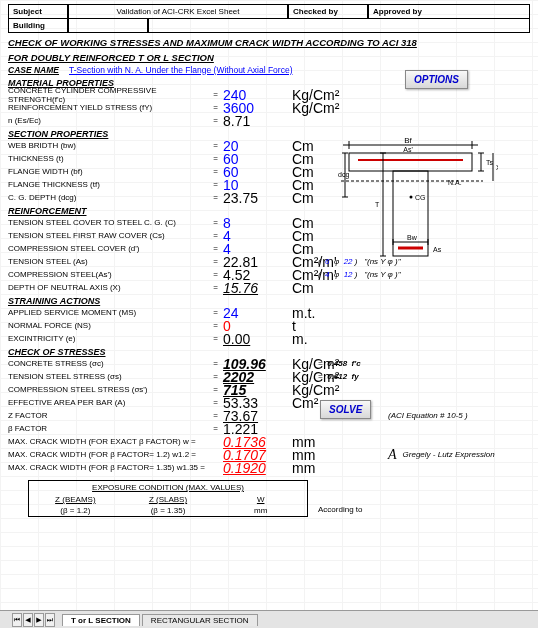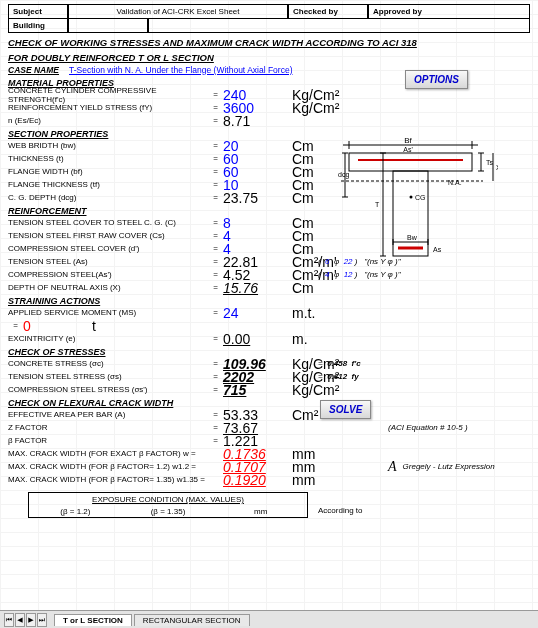--- a/index.html
+++ b/index.html
@@ -21,21 +21,21 @@
 .eq { width: 15px; text-align: center; font-size: 8px; }
 .val { width: 40px; color: #0000ff; font-size: 14px; }
 .val-red { color: #ff0000; text-decoration: underline; font-style: italic; }
 .val-bold { font-weight: bold; text-decoration: underline; }
 .unit { width: 55px; font-size: 14px; padding-left: 29px; }
 .extra { font-size: 8px; font-style: italic; }
 .btn { background: linear-gradient(#f8f8f8, #d8d8d8); border: 1px solid #888; color: #0000cc; font-weight: bold; font-style: italic; font-size: 10px; padding: 3px 8px; display: inline-block; cursor: pointer; box-shadow: 1px 1px 2px rgba(0,0,0,0.3); }
 .options-btn { position: absolute; top: 70px; right: 70px; }
 .solve-btn { position: absolute; top: 400px; left: 320px; }
 .diagram { position: absolute; top: 135px; right: 40px; width: 165px; height: 135px; font-size: 8px; }
-.sheet-tabs { position: absolute; bottom: 0; left: 0; width: 538px; height: 18px; background: #e4e4e4; border-top: 1px solid #999; display: flex; align-items: center; font-size: 8px; }
+.sheet-tabs { position: absolute; bottom: 0; left: 0; width: 538px; height: 18px; background: #e4e4e4; border-top: 1px solid #999; display: flex; align-items: center; font-size: 8px; padding-left: 8px; }
 .tab-nav { display: flex; padding: 0 4px; }
 .tab-btn { width: 10px; height: 14px; border: 1px solid #999; background: #f0f0f0; margin-right: 1px; text-align: center; line-height: 12px; font-size: 7px; }
 .tab { background: #fff; border: 1px solid #999; border-bottom: none; padding: 1px 8px; margin-left: 2px; font-weight: bold; }
 .tab.inactive { background: #e8e8e8; font-weight: normal; }
 .expo-table { border: 1px solid #000; margin-top: 6px; margin-left: 20px; width: 280px; font-size: 8px; }
 .expo-head { text-align: center; text-decoration: underline; padding: 2px; }
 .expo-row { display: flex; }
 .expo-cell { flex: 1; text-align: center; text-decoration: underline; padding: 1px; }
 .red-txt { color: #ff0000; }
 .blue-txt { color: #0000ff; }
@@ -162,20 +162,21 @@
     </div>
 
 <div class="section-head">STRAINING ACTIONS</div>
 <div class="row">
       <span class="label">APPLIED SERVICE MOMENT (MS)</span>
       <span class="eq">=</span>
       <span class="val">24</span>
       <span class="unit">m.t.</span>
     </div>
 <div class="row">
+      <span class="label">NORMAL FORCE (NS)</span>
       <span class="eq">=</span>
       <span class="val red-txt">0</span>
       <span class="unit">t</span>
     </div>
 <div class="row">
       <span class="label">EXCINTRICITY (e)</span>
       <span class="eq">=</span>
       <span class="val under" style="color:#000">0.00</span>
       <span class="unit">m.</span>
     </div>
@@ -197,21 +198,20 @@
       <span class="unit">Kg/Cm²</span>
       <span class="extra">= &nbsp;<b>0.612</b>&nbsp; <b>fy</b></span>
     </div>
 <div class="row">
       <span class="label">COMPRESSION STEEL STRESS (σs')</span>
       <span class="eq">=</span>
       <span class="val val-bold ital" style="color:#000">715</span>
       <span class="unit">Kg/Cm²</span>
     </div>
 
-<div class="section-head">CHECK ON  FLEXURAL CRACK WIDTH</div>
 <div class="row">
       <span class="label">EFFECTIVE AREA PER BAR (A)</span>
       <span class="eq">=</span>
       <span class="val" style="color:#000">53.33</span>
       <span class="unit">Cm²</span>
     </div>
 <div class="row">
       <span class="label">Z  FACTOR</span>
       <span class="eq">=</span>
       <span class="val under" style="color:#000">73.67</span>
@@ -236,20 +236,25 @@
       <span class="extra" style="margin-left:6px">Gregely - Lutz Expression</span>
     </div>
 <div class="row">
       <span class="label" style="width:215px">MAX. CRACK WIDTH (FOR  β  FACTOR= 1.35) w1.35 =</span>
       <span class="val val-red ital">0.1920</span>
       <span class="unit">mm</span>
     </div>
 
 <div class="expo-table">
   <div class="expo-head">EXPOSURE CONDITION (MAX. VALUES)</div>
+  <div class="expo-row">
+    <div class="expo-cell">Z (BEAMS)</div>
+    <div class="expo-cell">Z (SLABS)</div>
+    <div class="expo-cell">W</div>
+  </div>
   <div class="expo-row">
     <div class="expo-cell" style="text-decoration:none">(β = 1.2)</div>
     <div class="expo-cell" style="text-decoration:none">(β = 1.35)</div>
     <div class="expo-cell" style="text-decoration:none">mm</div>
   </div>
 </div>
 <div style="margin-left:310px;margin-top:-12px;font-size:8px">According to</div>
 
 </div>
 

